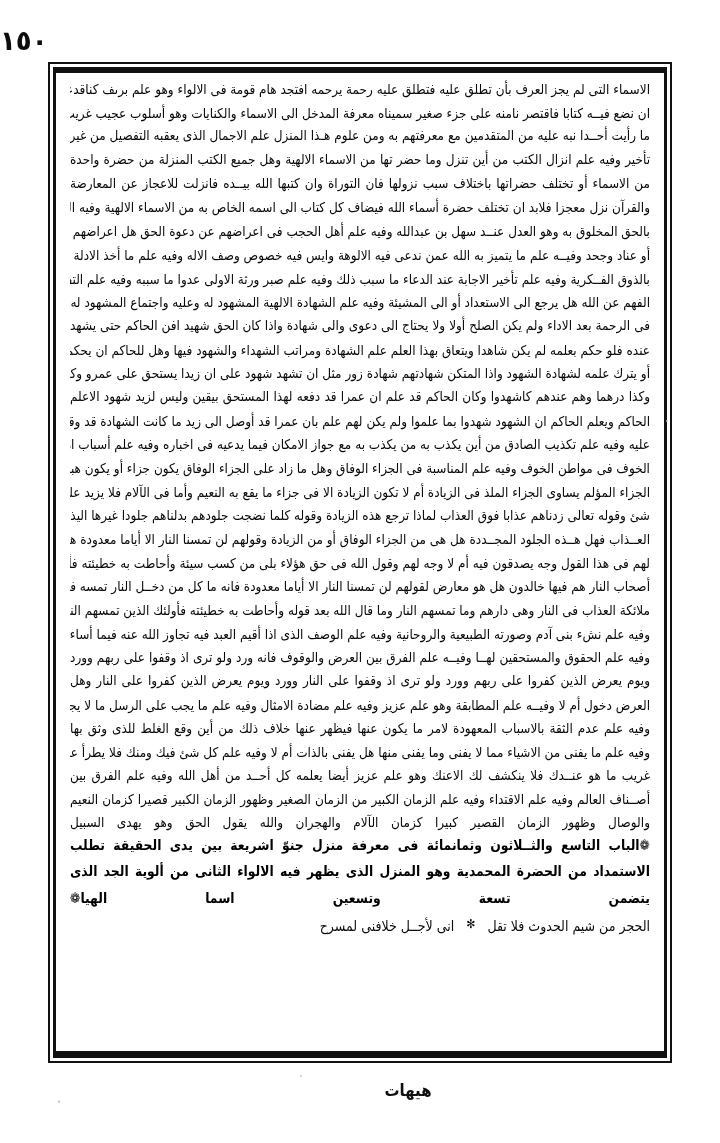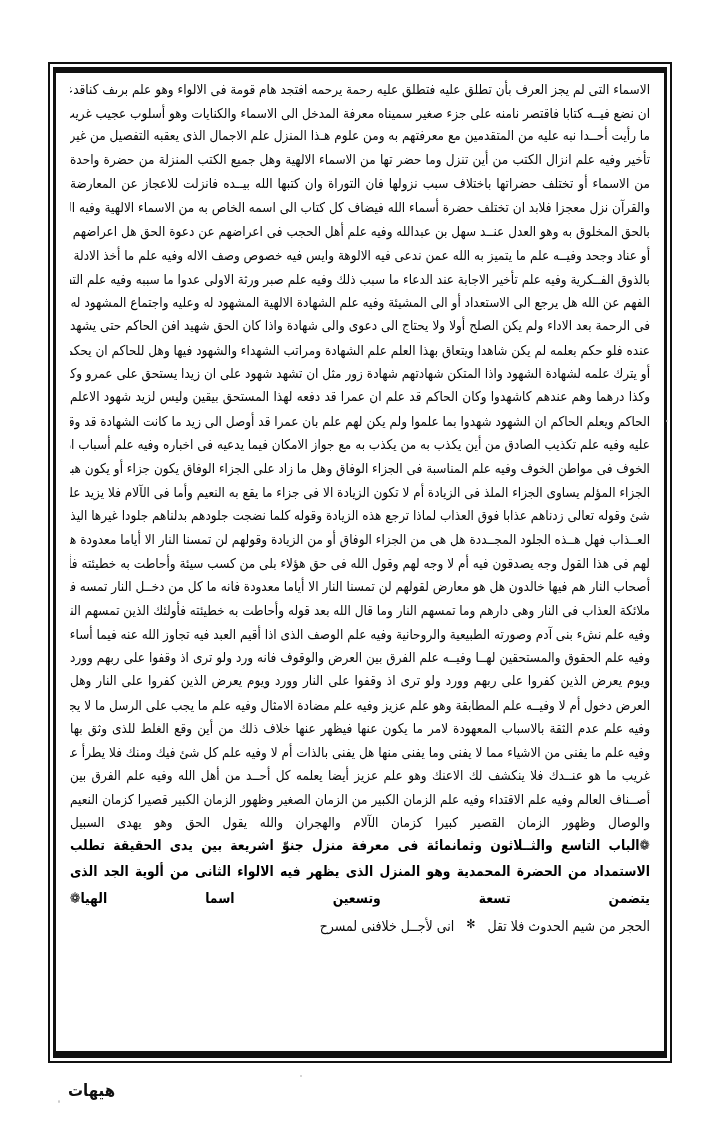--- a/index.html
+++ b/index.html
@@ -139,39 +139,42 @@
   .verse .hemistich { display: inline-block; }
   .verse .sep { display: inline-block; padding: 0 12px; font-size: 11px; vertical-align: 2px; }
 
   
   .catchword {
     position: absolute;
     left: 0;
     right: 0;
     top: 1081px;
     direction: rtl;
-    text-align: left;
-    padding-left: 68px;
+    text-align: center;
+    padding-left: 96px;
   }
   .catchword span {
     display: inline-block;
     font-size: 15px;
     font-weight: 700;
     color: #101010;
     transform: scaleY(1.1);
   }
 
   
   .speck { position: absolute; background: #c9c9c9; border-radius: 50%; }
 </style>
 </head>
 <body>
 
 <div class="page">
 
+  <div class="folio">
+    <span class="folio-num">١٥٠</span>
+  </div>
 
   <div class="frame">
     <div class="frame-inner">
       <div class="rule-top"></div>
       <div class="rule-bottom"></div>
 
       <div class="textblock">
 
         <div class="line">
             <span>الاسماء التى لم يجز العرف بأن تطلق عليه فتطلق عليه رحمة يرحمه افتجد هام قومة فى الالواء وهو علم برىف كناقدعزمنا</span>

